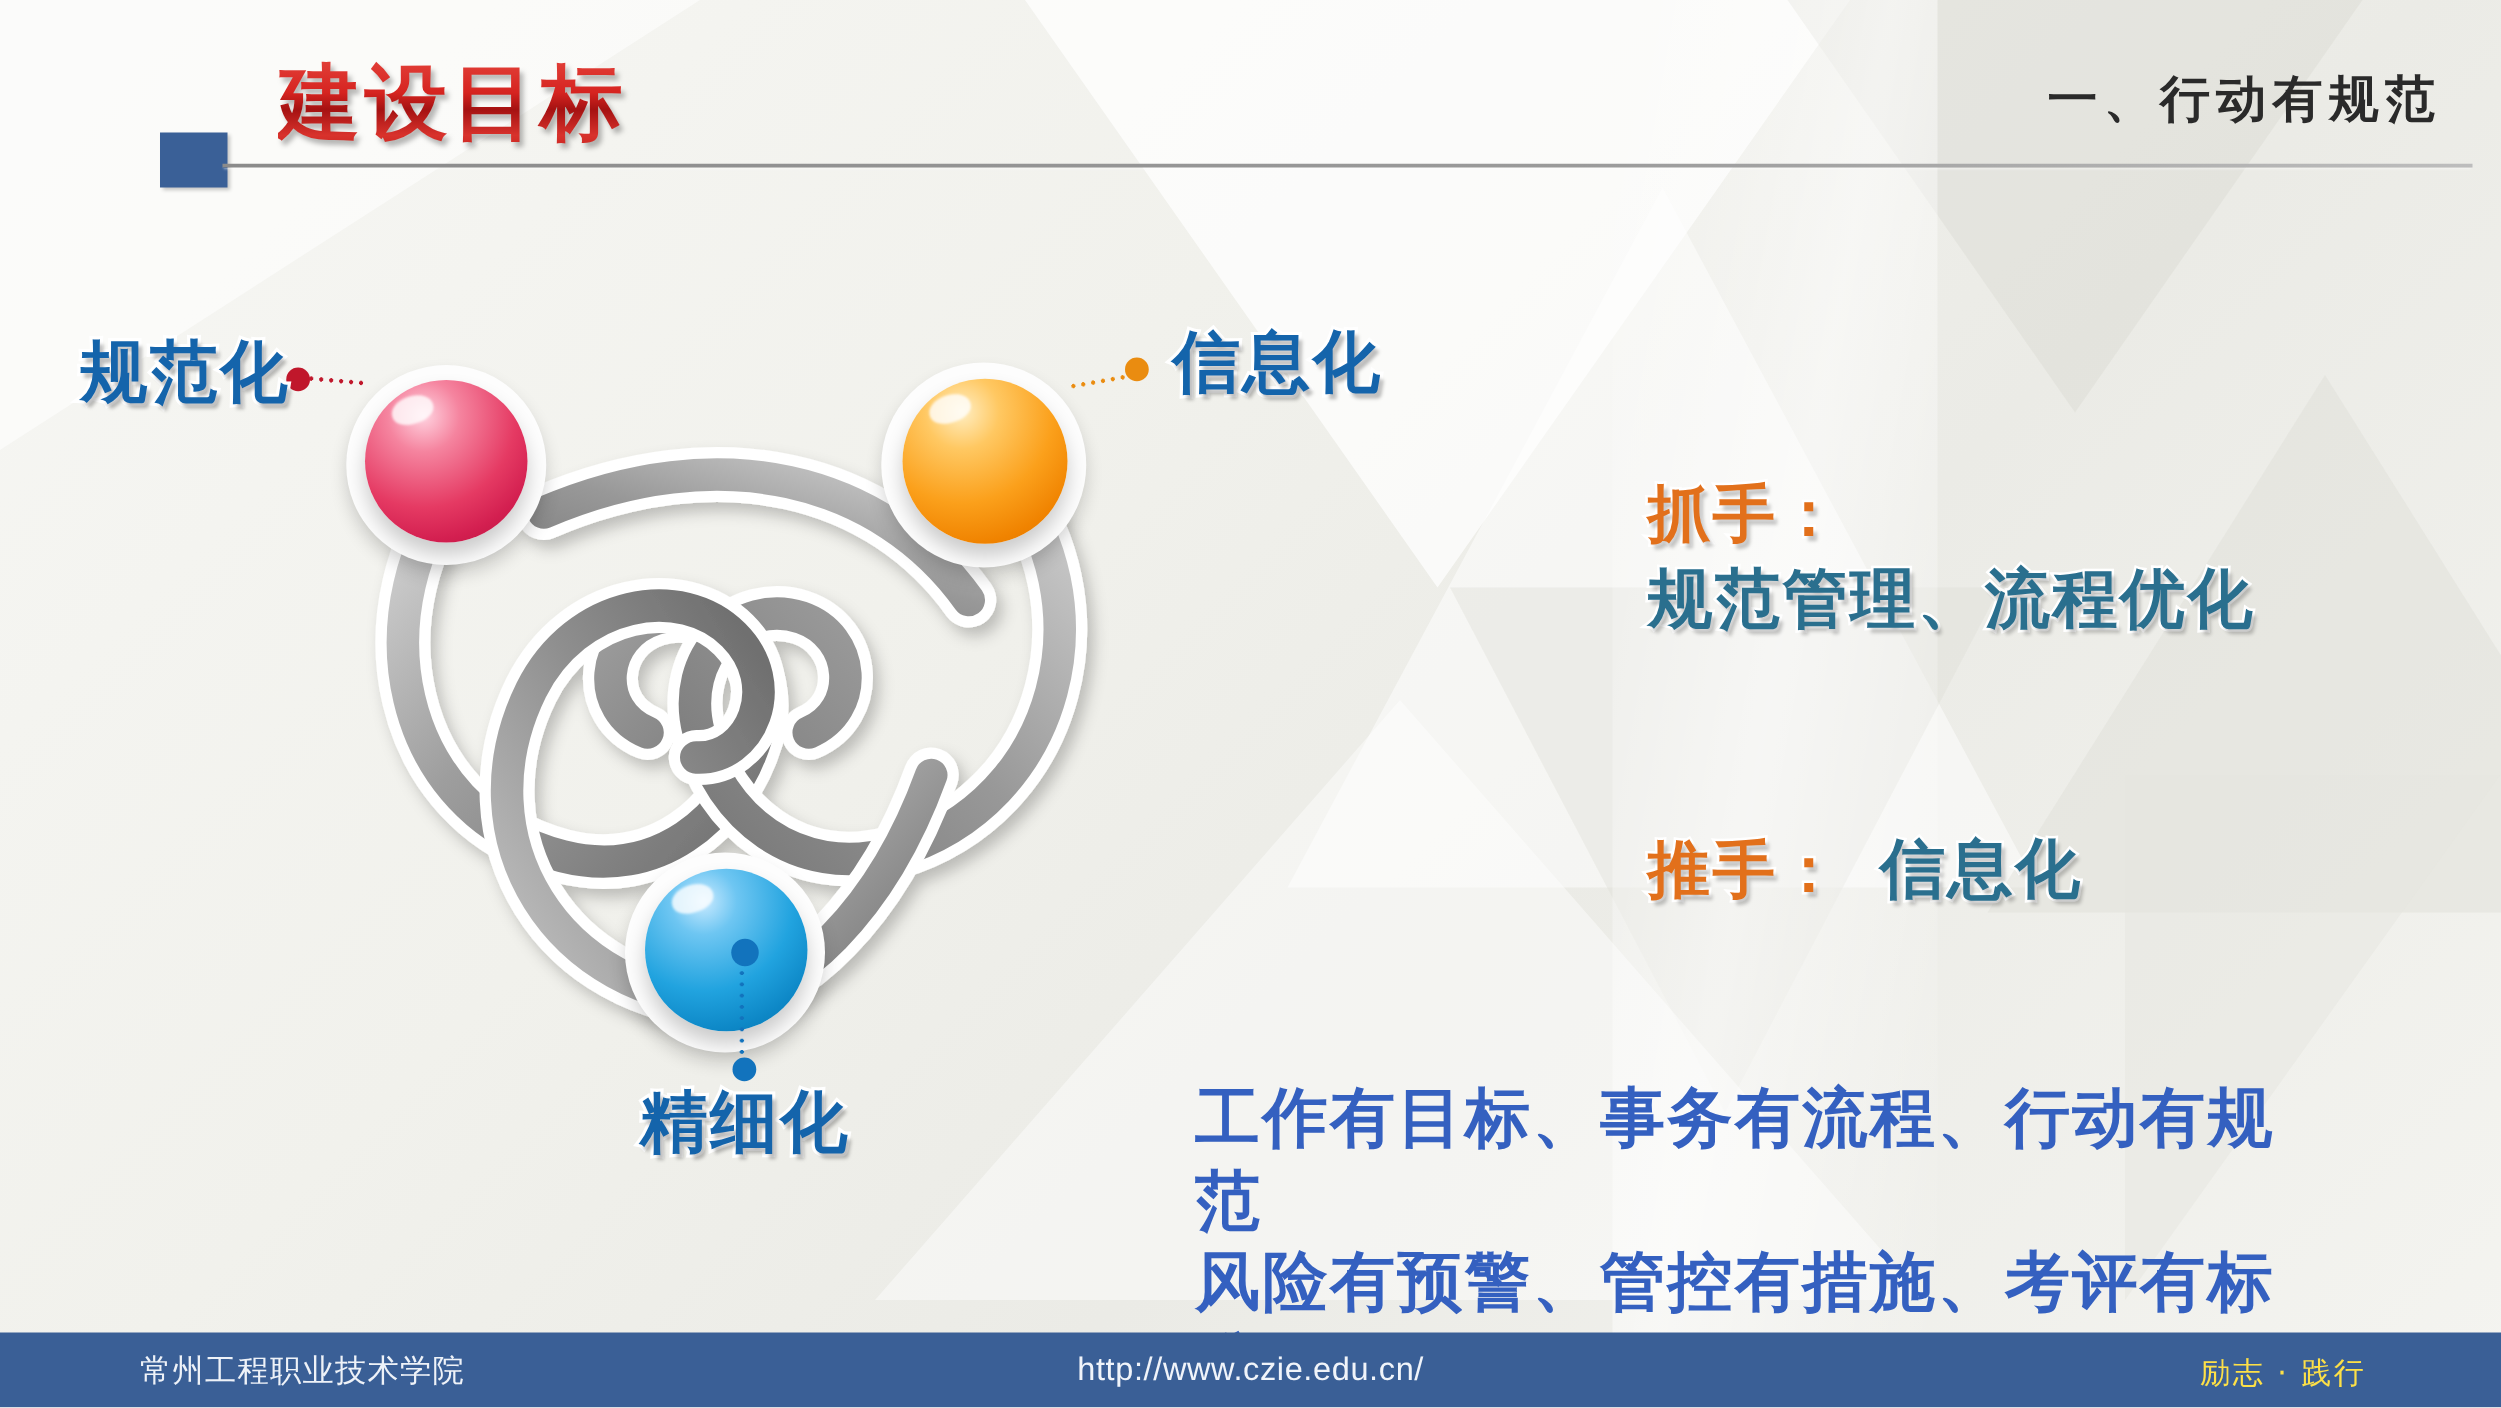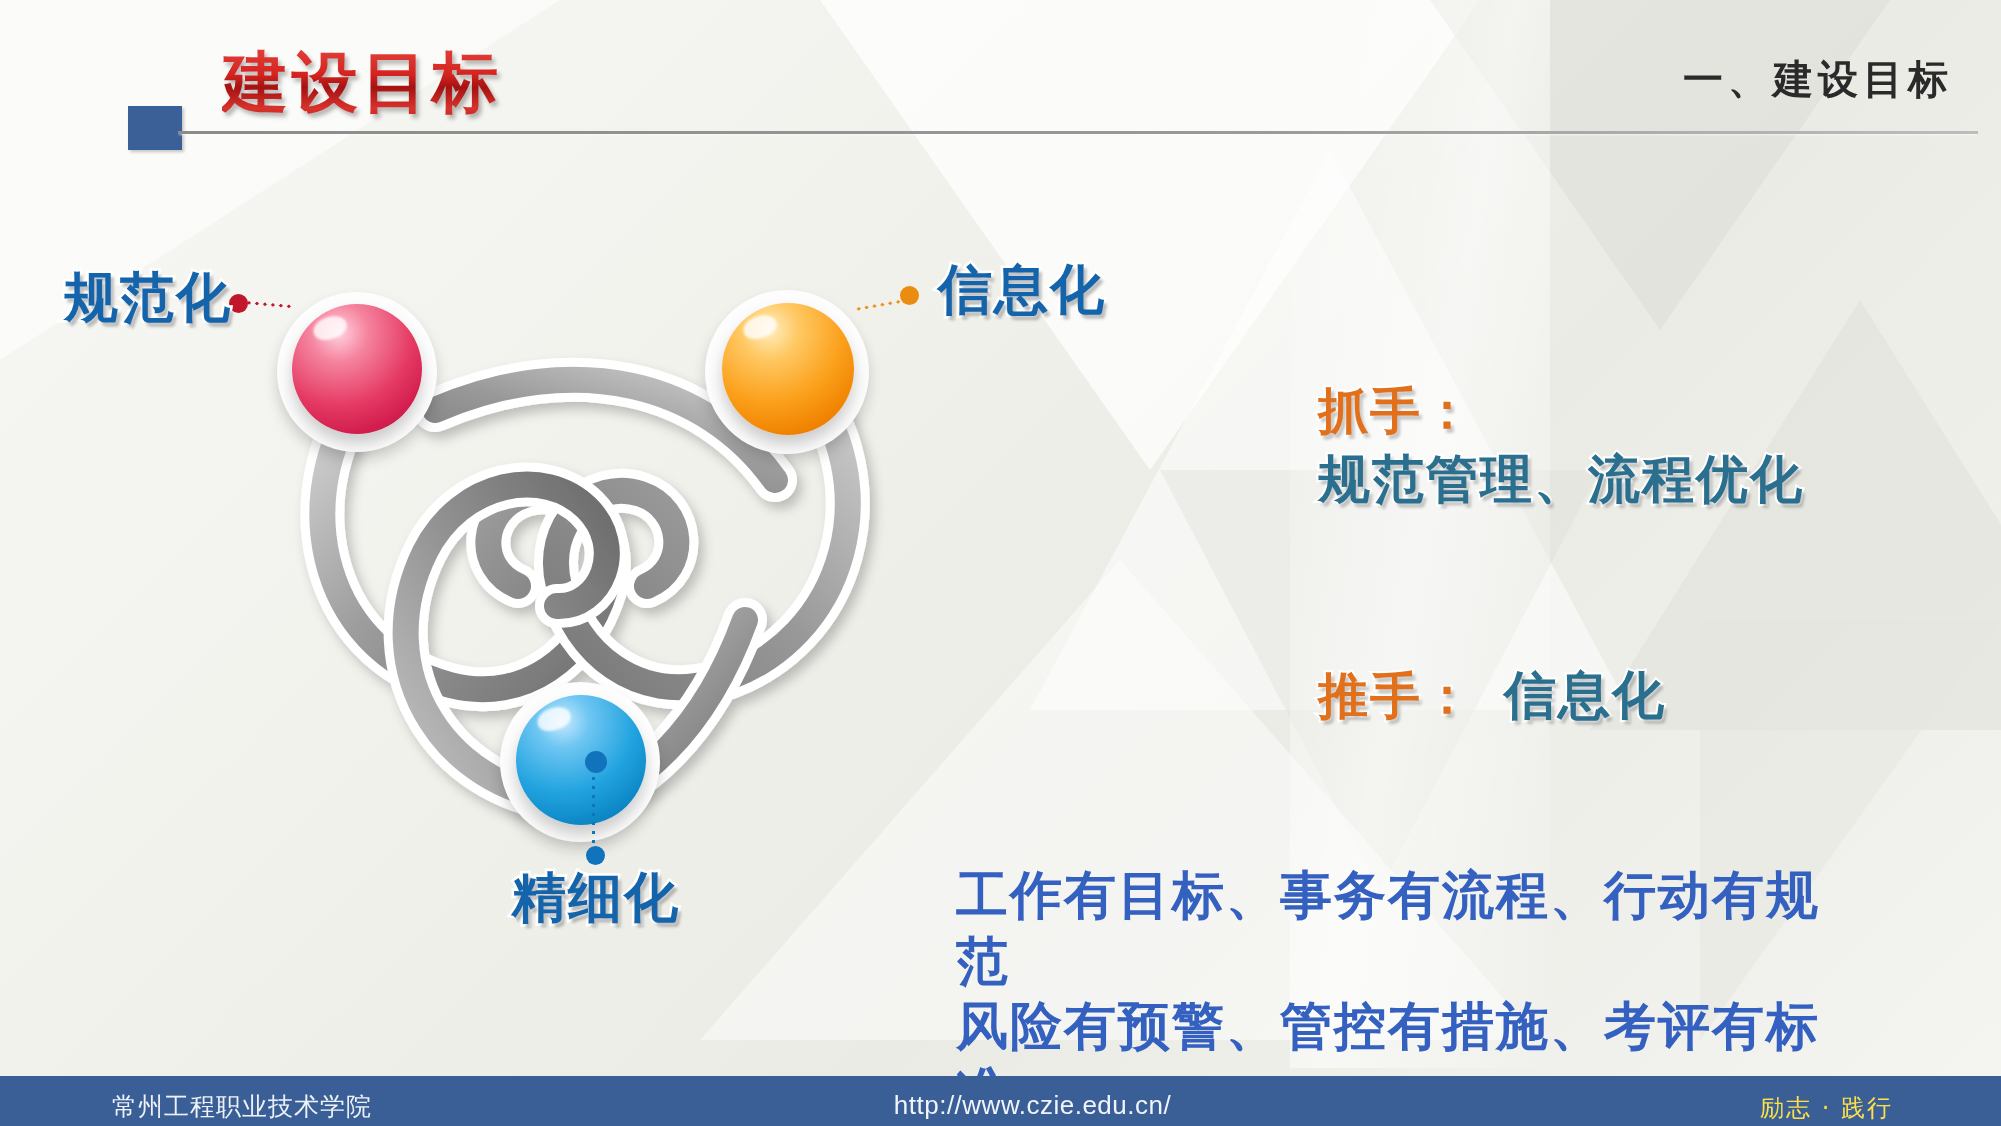--- a/index.html
+++ b/index.html
@@ -222,32 +222,32 @@
   #slogan{
     position:absolute;left:908px;top:862px;width:920px;
     font-family:"DejaVu Serif","Liberation Serif",serif;
     font-size:52px;font-weight:bold;line-height:1.26;
     color:#3460c0;letter-spacing:2px;
   }
   #slogan span{display:block;margin-left:48px;}
 
   
   #footer{
-    position:absolute;left:0;bottom:0;width:2001px;height:50px;
+    position:absolute;left:0;bottom:0;width:2001px;height:60px;
     background:#3a5f96;
   }
   #footer-left{
     position:absolute;left:112px;top:14px;
     font-family:"DejaVu Sans","Liberation Sans",sans-serif;
     font-size:25px;color:#eef2f8;letter-spacing:1px;
   }
   #footer-url{
     position:absolute;left:50%;top:14px;transform:translateX(-50%);
     font-family:"Liberation Sans","DejaVu Sans",sans-serif;
-    font-size:26px;color:#f0f4fa;letter-spacing:0.5px;margin-left:32px;
+    font-size:26px;color:#f0f4fa;letter-spacing:0.5px;
   }
   #footer-right{
     position:absolute;right:108px;top:16px;
     font-family:"DejaVu Sans","Liberation Sans",sans-serif;
     font-size:24px;color:#fde047;letter-spacing:2px;
   }
 </style>
 </head>
 <body>
 
@@ -259,21 +259,21 @@
   <div class="bgshape bg-tri-2"></div>
   <div class="bgshape bg-tri-6"></div>
   <div class="bgshape bg-tri-3"></div>
   <div class="bgshape bg-tri-5"></div>
   <div class="bgshape bg-tri-8"></div>
   <div class="bgshape bg-band"></div>
 
   <div id="header-blue-square"></div>
   <div id="header-rule"></div>
   <div id="page-title">建设目标</div>
-  <div id="section-label">一、建设目标</div>
+  <div id="section-label">一、行动有规范</div>
 
   <div id="knot-wrap">
     <svg width="620" height="590" viewBox="0 0 620 590" aria-hidden="true">
       <defs>
         <linearGradient id="gGrayA" x1="0" y1="0" x2="1" y2="1">
           <stop offset="0%" stop-color="#d8d8d8"></stop>
           <stop offset="45%" stop-color="#9e9e9e"></stop>
           <stop offset="100%" stop-color="#6f6f6f"></stop>
         </linearGradient>
         <linearGradient id="gGrayB" x1="1" y1="0" x2="0" y2="1">

